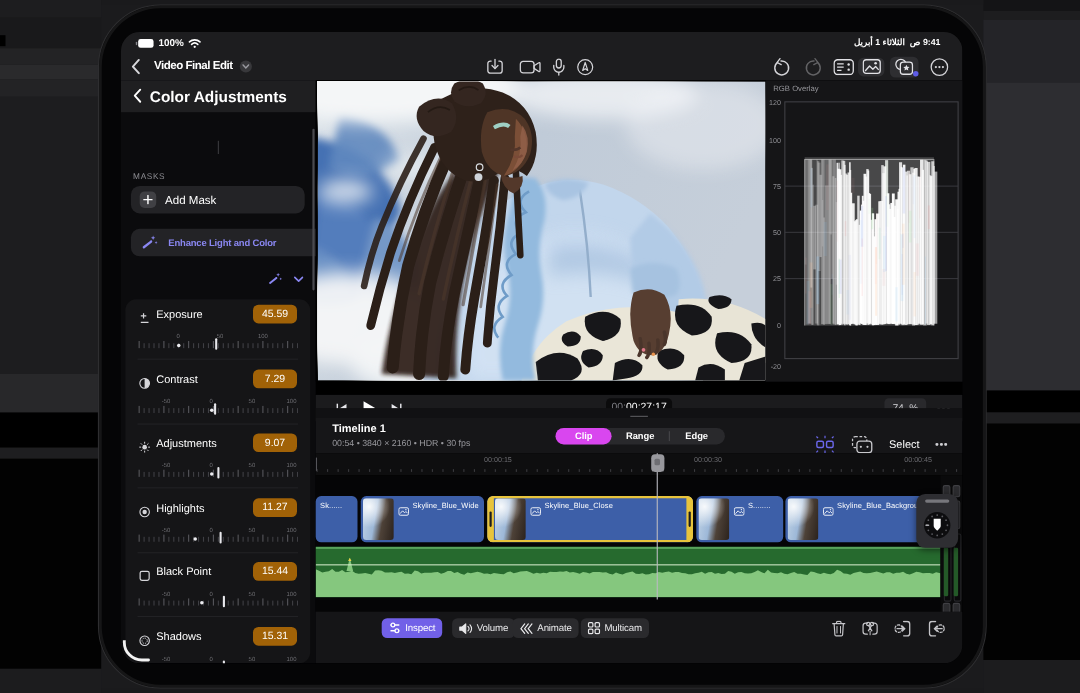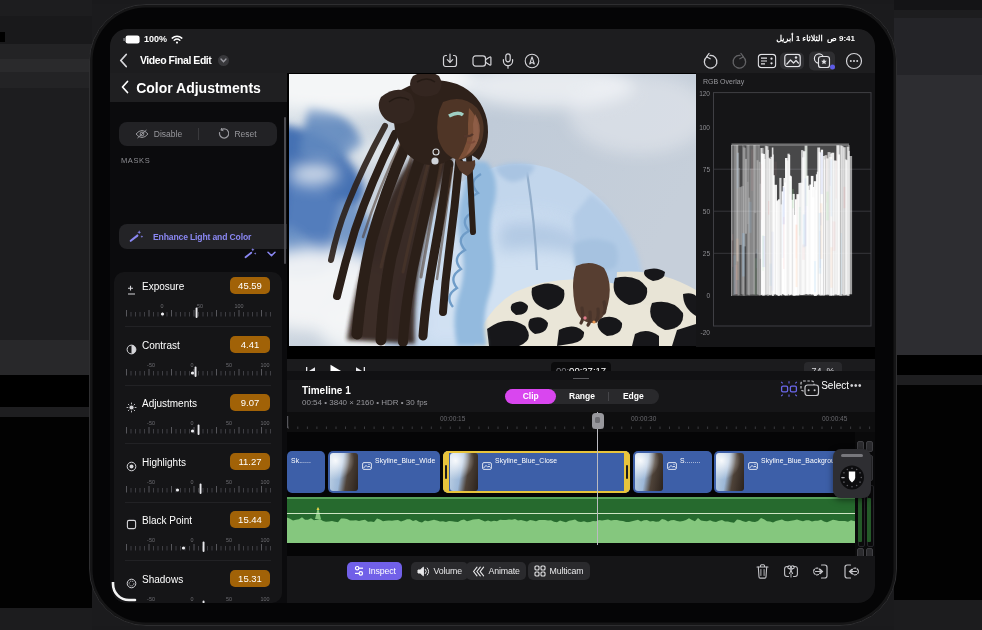--- a/index.html
+++ b/index.html
@@ -51,21 +51,21 @@
 .lphead{left:0;top:0;width:177px;height:29px;background:#1f1f21;}
 .lptitle{left:0;top:7px;width:177px;text-align:center;font-size:14px;font-weight:bold;color:#fff;}
 .lpchev{left:11px;top:7px;}
 .drbar{left:9px;top:49px;width:158px;height:24px;background:#222225;border-radius:8px;display:flex;}
 .drhalf{flex:1;display:flex;align-items:center;justify-content:center;gap:5px;color:#98989d;font-size:8.5px;position:relative!important;}
 .drsep{left:88px;top:55px;width:1px;height:12px;background:#3a3a3d;}
 .maskslbl{left:11px;top:83px;font-size:7.5px;color:#8e8e93;letter-spacing:0.6px;}
 .addmask{left:9px;top:96px;width:158px;height:25px;background:#232326;border-radius:8px;}
 .plusbox{left:8px;top:5px;width:15px;height:15px;background:#404044;border-radius:4.5px;display:flex;align-items:center;justify-content:center;}
 .amtxt{left:31px;top:7px;font-size:10.5px;color:#fff;}
-.enhance{left:9px;top:151px;width:182px;height:25px;background:#232326;border-radius:8px;}
+.enhance{left:9px;top:135px;width:182px;height:25px;background:#232326;border-radius:8px;}
 .entxt{left:34px;top:8px;font-size:8.6px;color:#8a87f2;font-weight:bold;letter-spacing:-0.15px;}
 .lightlbl{left:11px;top:179px;font-size:7.5px;color:#8e8e93;letter-spacing:0.6px;margin-top:37px;}
 .lighticons{right:11px;top:174px;display:flex;gap:10px;align-items:center;}
 .sgroup{left:4px;top:199px;width:168px;height:331px;background:#151517;border-radius:10px;}
 .srow{left:0;width:168px;height:58px;}
 .sicon{position:absolute;left:12px;top:9px;}
 .sname{position:absolute;left:28px;top:8px;font-size:10px;color:#fff;}
 .schip{position:absolute;right:12px;top:4px;width:40px;height:17px;background:#a16207;border-radius:5px;color:#fff;font-size:9.5px;text-align:center;line-height:17px;}
 .sruler{position:absolute;left:11px;top:28px;}
 .sdiv{left:11px;width:146px;height:1px;background:#222225;}
@@ -83,21 +83,21 @@
 .pdots{right:10px;top:8px;color:#c8c8cc;font-size:10px;letter-spacing:1px;}
 
 .tdivider{left:177px;top:342px;width:588px;height:9px;background:#111113;}
 .thandle{left:286px;top:7px;width:16px;height:1.2px;background:#5a5a5e;box-shadow:0 2.2px 0 #5a5a5e;}
 .thead{left:177px;top:351px;width:588px;height:32px;background:#161618;}
 .tname{left:15px;top:5px;font-size:10px;font-weight:bold;color:#fff;}
 .tsub{left:15px;top:18px;font-size:8px;color:#98989d;}
 .segc{left:218px;top:9px;width:154px;height:15px;background:#29292c;border-radius:7.5px;display:flex;align-items:center;}
 .seg{flex:1;text-align:center;font-size:8.5px;color:#fff;font-weight:bold;position:relative!important;height:15px;line-height:15px;}
 .segsel{background:#d946ef;border-radius:7.5px;}
-.theadR{right:13px;top:0;display:flex;gap:1px;height:20px;}
+.theadR{right:13px;top:14px;display:flex;gap:14px;align-items:center;height:20px;}
 .seltxt{font-size:10px;color:#fff;}
 .hdots{color:#d0d0d4;font-size:10px;letter-spacing:0.5px;}
 
 .truler{left:177px;top:383px;width:588px;height:20px;background:#0e0e0f;}
 .rlbl{top:3px;font-size:6.5px;color:#6a6a6f;}
 
 .tracks{left:177px;top:403px;width:588px;height:124px;background:#050506;}
 .clip{top:19px;height:42px;background:#3d5fa8;border-radius:5px;overflow:hidden;}
 .thumb{left:2px;top:2px;width:28px;height:38px;border-radius:3px;
   background:
@@ -238,43 +238,30 @@
           </svg>
         </span>
       </div>
     </div>
     <div class="lpanel">
       <div class="lphead"></div>
       <div class="lpchev"><svg width="8" height="14" viewBox="0 0 8 14">
           <path d="M6.5 1.5 L1.5 7 L6.5 12.5" stroke="#fff" stroke-width="1.7" fill="none" stroke-linecap="round" stroke-linejoin="round"></path>
         </svg></div>
       <div class="lptitle txt">Color Adjustments</div>
-      <div class="drbar">
-        <div class="drhalf">
-          <svg width="14" height="10" viewBox="0 0 14 10">
-            <g stroke="#98989d" stroke-width="1" fill="none">
-              <path d="M1 5 q6-7 12 0 q-6 7 -12 0z"></path>
-              <circle cx="7" cy="5" r="1.9"></circle>
-              <path d="M2.5 9 L11.5 1"></path>
-            </g>
-          </svg>
-          <span>Disable</span>
-        </div>
-        <div class="drhalf">
-          <svg width="11" height="12" viewBox="0 0 11 12">
-            <g stroke="#98989d" stroke-width="1.2" fill="none" stroke-linecap="round">
-              <path d="M3.2 1.9 A4.6 4.6 0 1 1 1.6 4.5"></path>
-              <path d="M3.6 0.3 L3.2 2.2 L5.1 2.7" stroke-width="1"></path>
-            </g>
-          </svg>
-          <span>Reset</span>
-        </div>
-      </div>
       <div class="drsep"></div>
       <div class="maskslbl txt">MASKS</div>
+      <div class="addmask">
+        <div class="plusbox">
+          <svg width="9" height="9" viewBox="0 0 9 9">
+            <path d="M4.5 0.8 v7.4 M0.8 4.5 h7.4" stroke="#fff" stroke-width="1.3" stroke-linecap="round"></path>
+          </svg>
+        </div>
+        <div class="amtxt txt">Add Mask</div>
+      </div>
       <div class="enhance">
         <div style="left:10px;top:5px"><svg width="15" height="15" viewBox="0 0 15 15">
             <g fill="#8a87f2">
               <rect x="-0.2" y="8.2" width="10.5" height="2.1" rx="1.05" transform="rotate(-38 5 9.2)"></rect>
               <path d="M10.2 1.2 l0.55 1.45 1.45 0.55 -1.45 0.55 -0.55 1.45 -0.55 -1.45 -1.45 -0.55 1.45 -0.55z"></path>
               <path d="M12.9 6.2 l0.4 1.0 1.0 0.4 -1.0 0.4 -0.4 1.0 -0.4 -1.0 -1.0 -0.4 1.0 -0.4z"></path>
               <circle cx="8.3" cy="6.3" r="0.7"></circle>
             </g>
           </svg></div>
         <div class="entxt txt">Enhance Light and Color</div>
@@ -340,21 +327,21 @@
               <circle cx="37.5" cy="13" r="1.6" fill="#ececf0"></circle>
               <rect x="70.6" y="6.5" width="1.9" height="10.5" rx="0.9" fill="#e8e8ec"></rect>
             </svg></div>
   </div>
   <div class="srow" style="top:59.5px">
     <span class="sicon"><svg width="11" height="11" viewBox="0 0 11 11">
               <circle cx="5.5" cy="5.5" r="4.4" stroke="#d6d6da" stroke-width="1" fill="none"></circle>
               <path d="M5.5 1.1a4.4 4.4 0 0 1 0 8.8z" fill="#d6d6da"></path>
             </svg></span>
     <span class="sname">Contrast</span>
-    <span class="schip">4.41</span>
+    <span class="schip">7.29</span>
     <div class="sruler"><svg width="146" height="20" viewBox="0 0 146 20">
               <text x="26" y="6.5" font-size="5.4" fill="#6e6e73" text-anchor="middle">-50</text>
               <text x="67" y="6.5" font-size="5.4" fill="#6e6e73" text-anchor="middle">0</text>
               <text x="104" y="6.5" font-size="5.4" fill="#6e6e73" text-anchor="middle">50</text>
               <text x="140" y="6.5" font-size="5.4" fill="#6e6e73" text-anchor="middle">100</text>
               <rect x="1.0" y="9.0" width="1" height="6.5" fill="#57575c"></rect>
               <rect x="5.5" y="11.0" width="1" height="4.5" fill="#3f3f44"></rect>
               <rect x="10.0" y="11.0" width="1" height="4.5" fill="#3f3f44"></rect>
               <rect x="14.5" y="11.0" width="1" height="4.5" fill="#3f3f44"></rect>
               <rect x="19.0" y="11.0" width="1" height="4.5" fill="#3f3f44"></rect>

